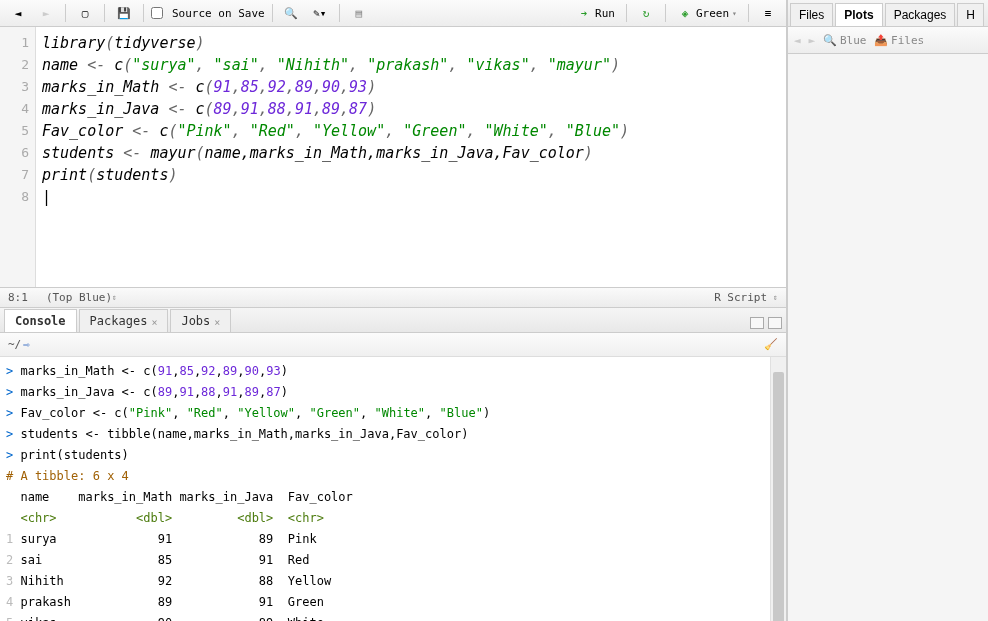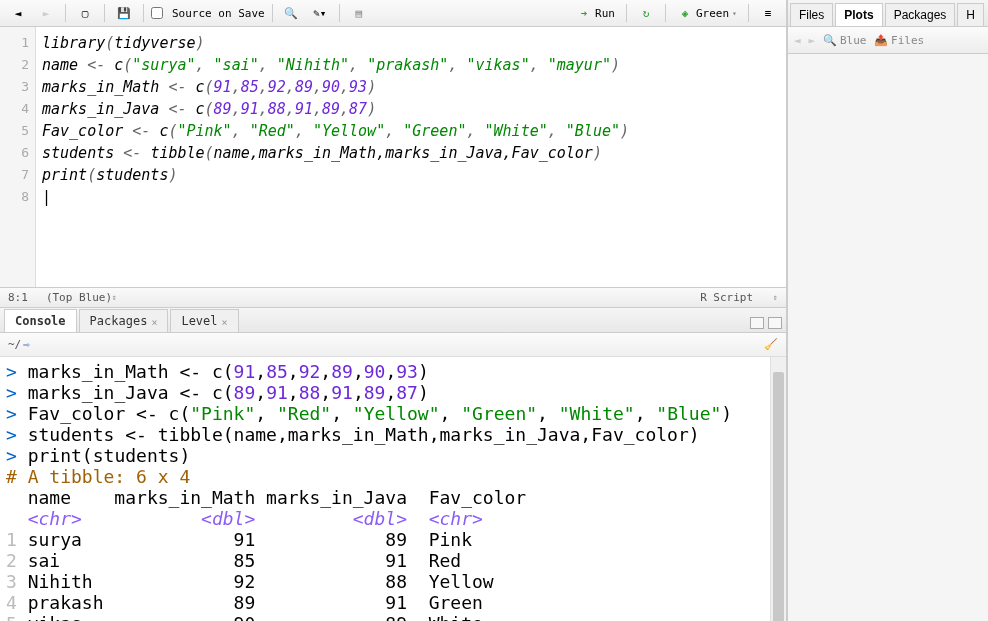--- a/index.html
+++ b/index.html
@@ -21,43 +21,43 @@
 .gutter { width: 36px; background: #f5f5f5; border-right: 1px solid #ddd; text-align: right; padding: 5px 6px 0 0; color: #aaa; font-size: 13px; line-height: 22px; }
 .code { flex: 1; padding: 5px 12px 0 6px; font-size: 15px; line-height: 22px; white-space: pre; color: #000; font-style: italic; }
 .fn { color: #000; }
 .op { color: #666; }
 .str { color: #008800; }
 .num { color: #6d28d9; }
 .par { color: #666; }
 
 
 .statusbar { height: 20px; background: linear-gradient(#fafafa,#ececec); border-top: 1px solid #ccc; display: flex; align-items: center; font-size: 11px; font-family: Arial, sans-serif; color: #555; padding: 0 8px; }
-.statusbar .right { margin-left: auto; display: flex; align-items: center; gap: 20px; }
+.statusbar .right { margin-left: auto; display: flex; align-items: center; gap: 6px; }
 .dropdown-indicator { font-size: 8px; color: #888; }
 
 
 .console-tabs { height: 26px; background: linear-gradient(#f5f5f5,#e8e8e8); border-top: 1px solid #ccc; border-bottom: 1px solid #ccc; display: flex; align-items: flex-end; padding: 0 4px; gap: 0; }
 .console-tabs .tab { padding: 4px 10px 4px 10px; font-size: 12px; font-family: "Segoe UI", Arial, sans-serif; color: #333; background: #f0f0f0; border: 1px solid #ccc; border-bottom: none; margin-right: 2px; display: flex; align-items: flex-end; gap: 4px; cursor: pointer; }
 .console-tabs .tab.active { background: #fff; font-weight: bold; }
 .console-tabs .closex { color: #999; font-size: 10px; }
 .console-tabs .winctl { margin-left: auto; display: flex; gap: 4px; padding-bottom: 3px; }
 .winbox { width: 14px; height: 12px; border: 1px solid #aaa; background: #f8f8f8; cursor: pointer; }
 
 
 .console-hdr { height: 24px; background: linear-gradient(#fbfbfb,#f0f0f0); border-bottom: 1px solid #ddd; display: flex; align-items: center; padding: 0 8px; font-size: 11px; font-family: Arial; color: #555; }
 .console-hdr .brush { margin-left: auto; color: #c0a050; }
 
 
-.console-out { flex: 1; overflow: auto; background: #fff; padding: 4px 0 0 6px; font-size: 18px; line-height: 21px; position: relative; }
+.console-out { flex: 1; overflow: auto; background: #fff; padding: 4px 0 0 6px; font-size: 12px; line-height: 21px; position: relative; }
 .console-out .scrollbar { position: absolute; right: 0; top: 0; bottom: 0; width: 16px; background: #f0f0f0; border-left: 1px solid #e0e0e0; }
 .console-out .scrollbar .thumb { position: absolute; left: 2px; right: 2px; top: 15px; height: 300px; background: #c8c8c8; border-radius: 2px; }
 .cprompt { color: #0066cc; }
 .ccomment { color: #a16207; }
 .crow { color: #bbb; }
-.cital { font-style: italic; color: #8b5cf6; }
+.cital { color: #4d7c0f; }
 
 
 .right-tabs { display: flex; background: linear-gradient(#f5f5f5,#e8e8e8); border-bottom: 1px solid #ccc; height: 27px; align-items: flex-end; padding: 0 2px; }
 .right-tabs .rtab { padding: 4px 8px; font-size: 12px; font-family: "Segoe UI", Arial; border: 1px solid #ccc; border-bottom: none; background: #f0f0f0; margin-right: 2px; cursor: pointer; }
 .right-tabs .rtab.active { background: #fff; font-weight: bold; }
 .right-toolbar { height: 27px; background: linear-gradient(#fbfbfb,#ededed); border-bottom: 1px solid #ccc; display: flex; align-items: center; padding: 0 6px; gap: 8px; font-size: 11px; font-family: Arial; color: #888; }
 .right-toolbar .ritem { display: flex; align-items: center; gap: 3px; }
 </style>
 </head>
 <body>
@@ -125,21 +125,21 @@
       <div>5</div>
       <div>6</div>
       <div>7</div>
       <div>8</div>
     </div>
     <div class="code" id="code-area"><span class="fn">library</span><span class="par">(</span>tidyverse<span class="par">)</span>
 name <span class="op">&lt;-</span> <span class="fn">c</span><span class="par">(</span><span class="str">"surya"</span><span class="par">, </span><span class="str">"sai"</span><span class="par">, </span><span class="str">"Nihith"</span><span class="par">, </span><span class="str">"prakash"</span><span class="par">, </span><span class="str">"vikas"</span><span class="par">, </span><span class="str">"mayur"</span><span class="par">)</span>
 marks_in_Math <span class="op">&lt;-</span> <span class="fn">c</span><span class="par">(</span><span class="num">91</span><span class="par">,</span><span class="num">85</span><span class="par">,</span><span class="num">92</span><span class="par">,</span><span class="num">89</span><span class="par">,</span><span class="num">90</span><span class="par">,</span><span class="num">93</span><span class="par">)</span>
 marks_in_Java <span class="op">&lt;-</span> <span class="fn">c</span><span class="par">(</span><span class="num">89</span><span class="par">,</span><span class="num">91</span><span class="par">,</span><span class="num">88</span><span class="par">,</span><span class="num">91</span><span class="par">,</span><span class="num">89</span><span class="par">,</span><span class="num">87</span><span class="par">)</span>
 Fav_color <span class="op">&lt;-</span> <span class="fn">c</span><span class="par">(</span><span class="str">"Pink"</span><span class="par">, </span><span class="str">"Red"</span><span class="par">, </span><span class="str">"Yellow"</span><span class="par">, </span><span class="str">"Green"</span><span class="par">, </span><span class="str">"White"</span><span class="par">, </span><span class="str">"Blue"</span><span class="par">)</span>
-students <span class="op">&lt;-</span> <span class="fn">tibble</span><span class="par">(</span>name,marks_in_Math,marks_in_Java,Fav_color<span class="par">)</span>
+students <span class="op">&lt;-</span> <span class="fn">mayur</span><span class="par">(</span>name,marks_in_Math,marks_in_Java,Fav_color<span class="par">)</span>
 <span class="fn">print</span><span class="par">(</span>students<span class="par">)</span>
 |</div>
   </div>
 
   <div class="statusbar">
     <span>8:1</span>
     <span style="width: 18px"></span>
     <span>(Top Blue)</span>
     <span class="dropdown-indicator"> ⇕</span>
     <span class="right">
@@ -150,21 +150,21 @@
 
   <div class="console-tabs">
     <div class="tab active">
         <span>Console</span>
       </div>
     <div class="tab">
         <span>Packages</span>
         <span class="closex">×</span>
       </div>
     <div class="tab">
-        <span>Level</span>
+        <span>Jobs</span>
         <span class="closex">×</span>
       </div>
     <div class="winctl">
       <div class="winbox"></div>
       <div class="winbox"></div>
     </div>
   </div>
 
   <div class="console-hdr">
     <span>~/</span>

